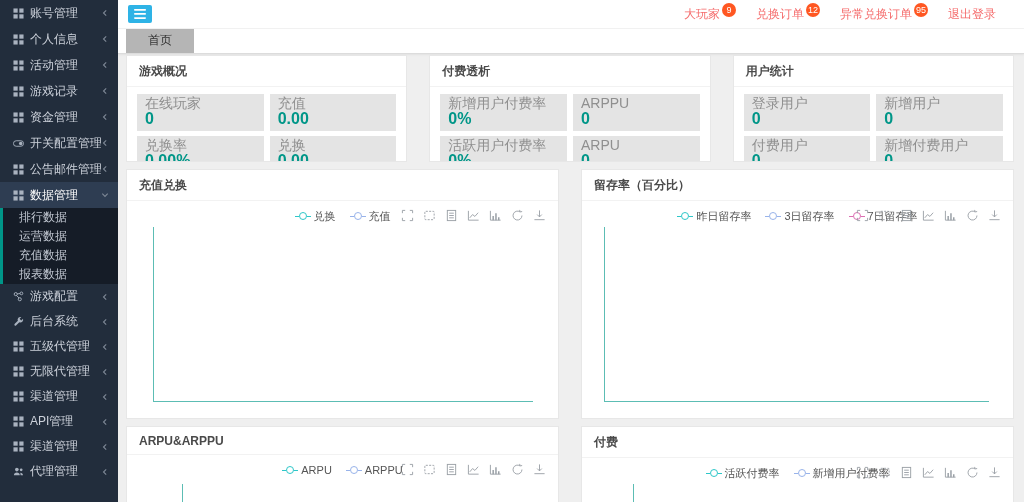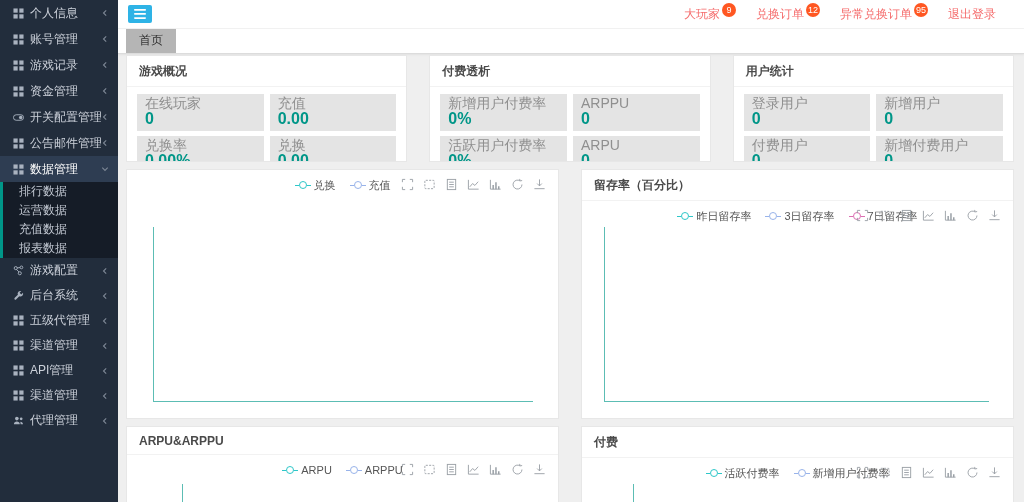--- a/index.html
+++ b/index.html
@@ -18,21 +18,21 @@
   
   .main{position:absolute;left:118px;top:0;right:0;height:502px}
   .topbar{height:28px;background:#fff;display:flex;align-items:center;border-bottom:1px solid #f2f2f2}
   .hamburger{margin-left:10px;width:24px;height:18px;background:#2eb3e6;border:none;border-radius:2px;
              display:flex;align-items:center;justify-content:center;cursor:pointer;padding:0}
   .top-links{margin-left:auto;display:flex;align-items:center;gap:20px;padding-right:28px}
   .top-link{font-size:12px;color:#f56c6c;display:flex;align-items:flex-start;cursor:pointer;white-space:nowrap}
   .badge{background:#ff5722;color:#fff;font-size:9px;min-width:14px;height:14px;line-height:14px;
          border-radius:7px;text-align:center;margin-left:2px;transform:translateY(-3px);padding:0 2px;box-sizing:border-box}
   .tabbar{height:24px;background:#fff;border-bottom:1px solid #dcdcdc;display:flex;align-items:flex-end;box-shadow:0 1px 2px rgba(0,0,0,.06)}
-  .tab{margin-left:8px;background:#b5b5b5;color:#333;font-size:12px;padding:3px 13px 4px;cursor:pointer}
+  .tab{margin-left:8px;background:#b5b5b5;color:#333;font-size:12px;padding:3px 22px 4px;cursor:pointer}
   .content{position:absolute;top:53px;left:0;right:0;bottom:0;overflow:hidden;padding:2px 10px 0 8px}
   .row{display:flex;gap:22px}
   .panel{background:#fff;border:1px solid #e7e7e7;box-sizing:border-box;position:relative}
   .stats-row .panel{flex:1;height:107px;overflow:hidden}
   .charts-row{margin-top:7px}
   .charts-row .panel{flex:1;height:250px;overflow:hidden}
   .bottom-row .panel{height:170px}
   .p-title{font-size:12px;font-weight:bold;color:#4a4a4a;padding:7px 12px 6px;border-bottom:1px solid #f2f2f2}
   .boxes{display:grid;grid-template-columns:1fr 1fr;gap:5px 6px;padding:7px 10px}
   .sbox{background:#e4e4e4;padding:3px 8px 4px;min-height:30px;box-sizing:border-box}
@@ -58,37 +58,53 @@
   <nav id="side-nav">
       <div class="side-item">
         <span class="icon">
           <svg width="11" height="11" viewBox="0 0 12 12" fill="currentColor">
             <rect x="0.5" y="0.5" width="4.6" height="4.6"></rect>
             <rect x="6.9" y="0.5" width="4.6" height="4.6"></rect>
             <rect x="0.5" y="6.9" width="4.6" height="4.6"></rect>
             <rect x="6.9" y="6.9" width="4.6" height="4.6"></rect>
           </svg>
         </span>
+        <span class="lbl">账号管理</span>
+        <span class="chev">
+          <svg width="8" height="8" viewBox="0 0 8 8">
+            <path d="M5.2 1.3 2.5 4l2.7 2.7" fill="none" stroke="currentColor" stroke-width="1.1"></path>
+          </svg>
+        </span>
+      </div>
+      <div class="side-item">
+        <span class="icon">
+          <svg width="11" height="11" viewBox="0 0 12 12" fill="currentColor">
+            <rect x="0.5" y="0.5" width="4.6" height="4.6"></rect>
+            <rect x="6.9" y="0.5" width="4.6" height="4.6"></rect>
+            <rect x="0.5" y="6.9" width="4.6" height="4.6"></rect>
+            <rect x="6.9" y="6.9" width="4.6" height="4.6"></rect>
+          </svg>
+        </span>
         <span class="lbl">个人信息</span>
         <span class="chev">
           <svg width="8" height="8" viewBox="0 0 8 8">
             <path d="M5.2 1.3 2.5 4l2.7 2.7" fill="none" stroke="currentColor" stroke-width="1.1"></path>
           </svg>
         </span>
       </div>
       <div class="side-item">
         <span class="icon">
           <svg width="11" height="11" viewBox="0 0 12 12" fill="currentColor">
             <rect x="0.5" y="0.5" width="4.6" height="4.6"></rect>
             <rect x="6.9" y="0.5" width="4.6" height="4.6"></rect>
             <rect x="0.5" y="6.9" width="4.6" height="4.6"></rect>
             <rect x="6.9" y="6.9" width="4.6" height="4.6"></rect>
           </svg>
         </span>
-        <span class="lbl">账号管理</span>
+        <span class="lbl">活动管理</span>
         <span class="chev">
           <svg width="8" height="8" viewBox="0 0 8 8">
             <path d="M5.2 1.3 2.5 4l2.7 2.7" fill="none" stroke="currentColor" stroke-width="1.1"></path>
           </svg>
         </span>
       </div>
       <div class="side-item">
         <span class="icon">
           <svg width="11" height="11" viewBox="0 0 12 12" fill="currentColor">
             <rect x="0.5" y="0.5" width="4.6" height="4.6"></rect>
@@ -204,20 +220,36 @@
       <div class="side-item lower">
         <span class="icon">
           <svg width="11" height="11" viewBox="0 0 12 12" fill="currentColor">
             <rect x="0.5" y="0.5" width="4.6" height="4.6"></rect>
             <rect x="6.9" y="0.5" width="4.6" height="4.6"></rect>
             <rect x="0.5" y="6.9" width="4.6" height="4.6"></rect>
             <rect x="6.9" y="6.9" width="4.6" height="4.6"></rect>
           </svg>
         </span>
         <span class="lbl">五级代管理</span>
+        <span class="chev">
+          <svg width="8" height="8" viewBox="0 0 8 8">
+            <path d="M5.2 1.3 2.5 4l2.7 2.7" fill="none" stroke="currentColor" stroke-width="1.1"></path>
+          </svg>
+        </span>
+      </div>
+      <div class="side-item lower">
+        <span class="icon">
+          <svg width="11" height="11" viewBox="0 0 12 12" fill="currentColor">
+            <rect x="0.5" y="0.5" width="4.6" height="4.6"></rect>
+            <rect x="6.9" y="0.5" width="4.6" height="4.6"></rect>
+            <rect x="0.5" y="6.9" width="4.6" height="4.6"></rect>
+            <rect x="6.9" y="6.9" width="4.6" height="4.6"></rect>
+          </svg>
+        </span>
+        <span class="lbl">无限代管理</span>
         <span class="chev">
           <svg width="8" height="8" viewBox="0 0 8 8">
             <path d="M5.2 1.3 2.5 4l2.7 2.7" fill="none" stroke="currentColor" stroke-width="1.1"></path>
           </svg>
         </span>
       </div>
       <div class="side-item lower">
         <span class="icon">
           <svg width="11" height="11" viewBox="0 0 12 12" fill="currentColor">
             <rect x="0.5" y="0.5" width="4.6" height="4.6"></rect>
@@ -381,20 +413,21 @@
             </div>
             <div class="sbox">
               <div class="sl">新增付费用户</div>
               <div class="sv">0</div>
             </div>
           </div>
         </section>
       </div>
     <div class="row charts-row" id="charts-row-top">
         <section class="panel">
+          <div class="p-title">充值兑换</div>
           <div class="legend-row">
             <span class="legend-item">
               <span class="lmark" style="color: rgb(46, 199, 201);">
                 <span class="ll"></span>
                 <span class="lc"></span>
                 <span class="ll"></span>
               </span>
               <span>兑换</span>
             </span>
             <span class="legend-item">

